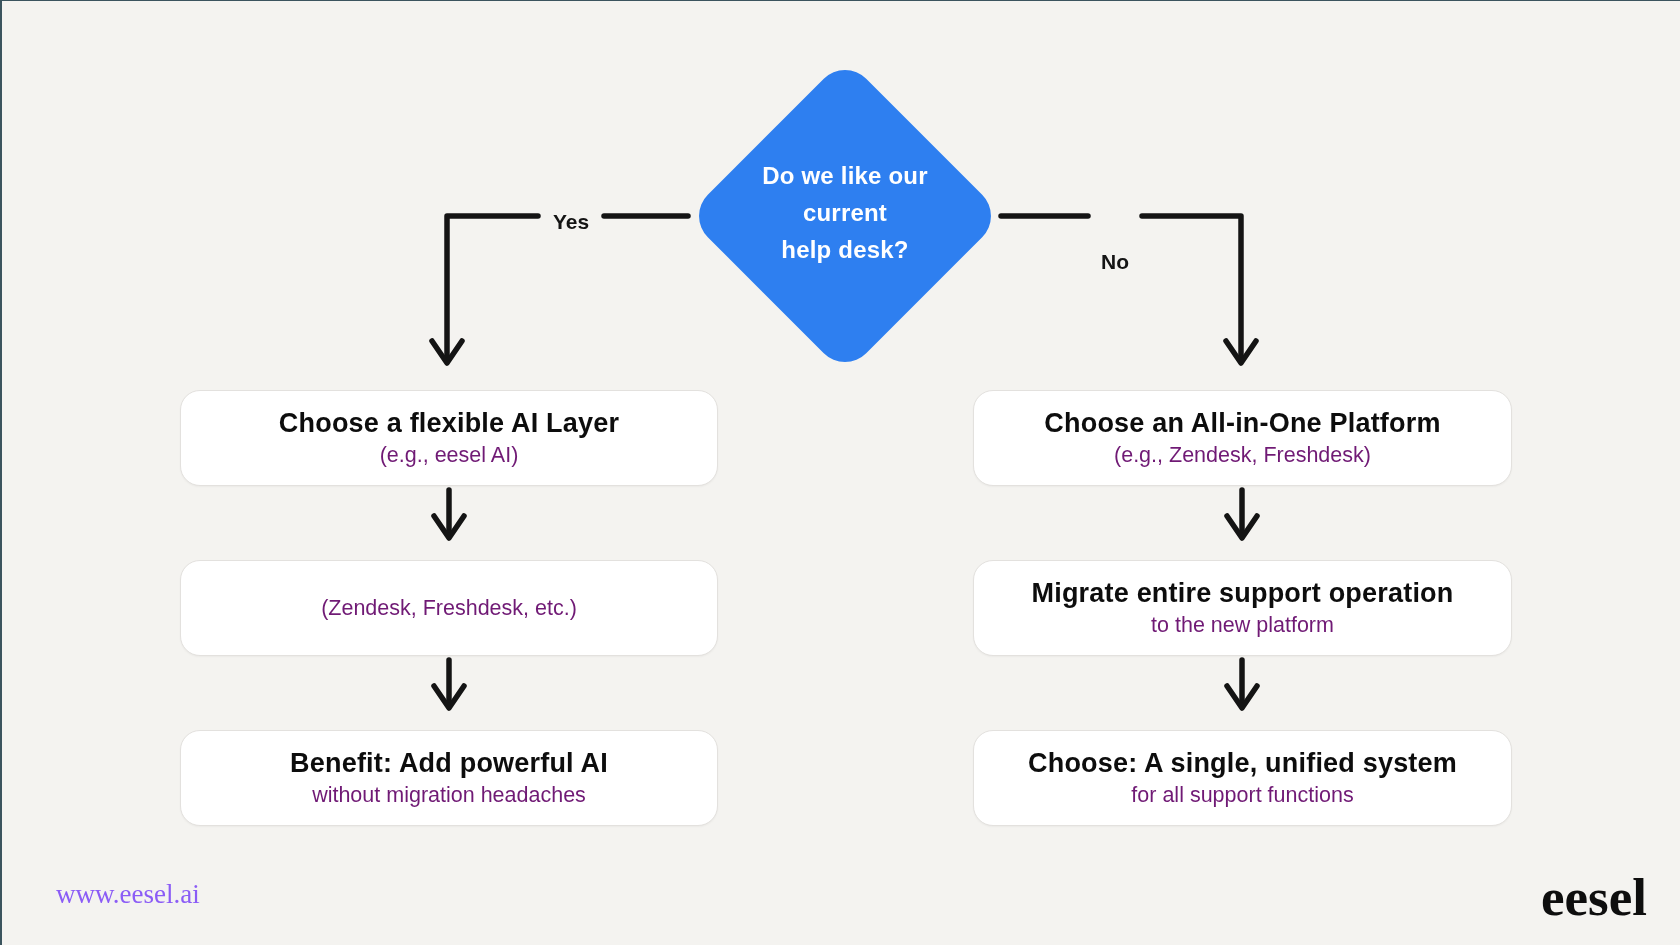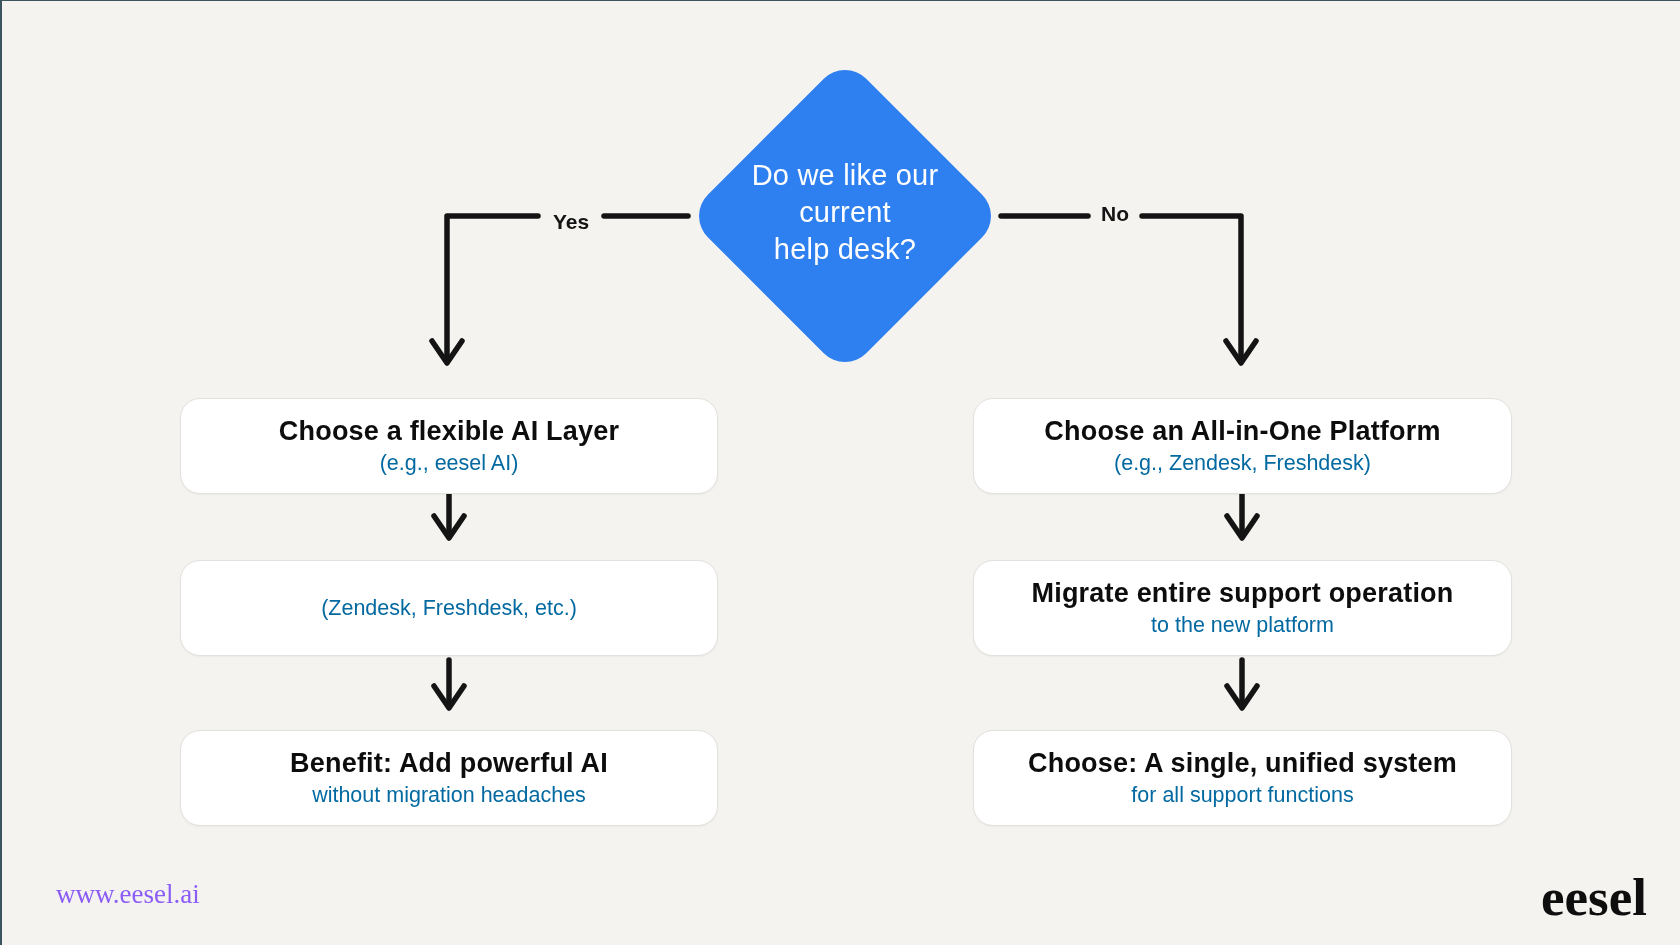--- a/index.html
+++ b/index.html
@@ -38,68 +38,68 @@
     background: #2e7ff0;
     border-radius: 30px;
     transform: rotate(45deg);
   }
   .diamond-text {
     position: absolute;
     left: 683px; top: 156px;
     width: 320px;
     text-align: center;
     color: #ffffff;
-    font-size: 29px;
-    font-weight: 400;
+    font-size: 24px;
+    font-weight: 700;
     line-height: 37px;
     letter-spacing: 0.2px;
   }
 
   .branch-label {
     position: absolute;
     top: 201px;
     width: 64px;
     text-align: center;
     font-size: 21px;
     font-weight: 700;
     color: #141414;
   }
   .branch-label.yes { left: 537px; margin-top: 8px; }
-  .branch-label.no  { left: 1081px; }
+  .branch-label.no  { left: 1081px; margin-top: 48px; }
 
   .step-box {
     position: absolute;
     height: 96px;
     background: #ffffff;
     border: 1.5px solid #e3e1de;
     border-radius: 20px;
     box-shadow: 0 1px 2px rgba(0,0,0,0.04);
     display: flex;
     flex-direction: column;
     align-items: center;
     justify-content: center;
     gap: 4px;
     text-align: center;
   }
   .step-box.col-left  { left: 178px; width: 538px; }
   .step-box.col-right { left: 971px; width: 539px; }
-  .row-0 { top: 389px; margin-top: 8px; }
+  .row-0 { top: 389px; }
   .row-1 { top: 559px; }
   .row-2 { top: 729px; }
 
   .step-title {
     font-size: 27px;
     font-weight: 700;
     color: #0d0d0d;
     letter-spacing: 0.2px;
   }
   .step-subtitle {
     font-size: 21.5px;
     font-weight: 400;
-    color: #0369a1;
+    color: #701a75;
   }
 
   .footer-url {
     position: absolute;
     left: 54px; top: 878px;
     font-family: "Liberation Serif", serif;
     font-size: 27px;
     color: #8b5cf6;
   }
   .footer-logo {

